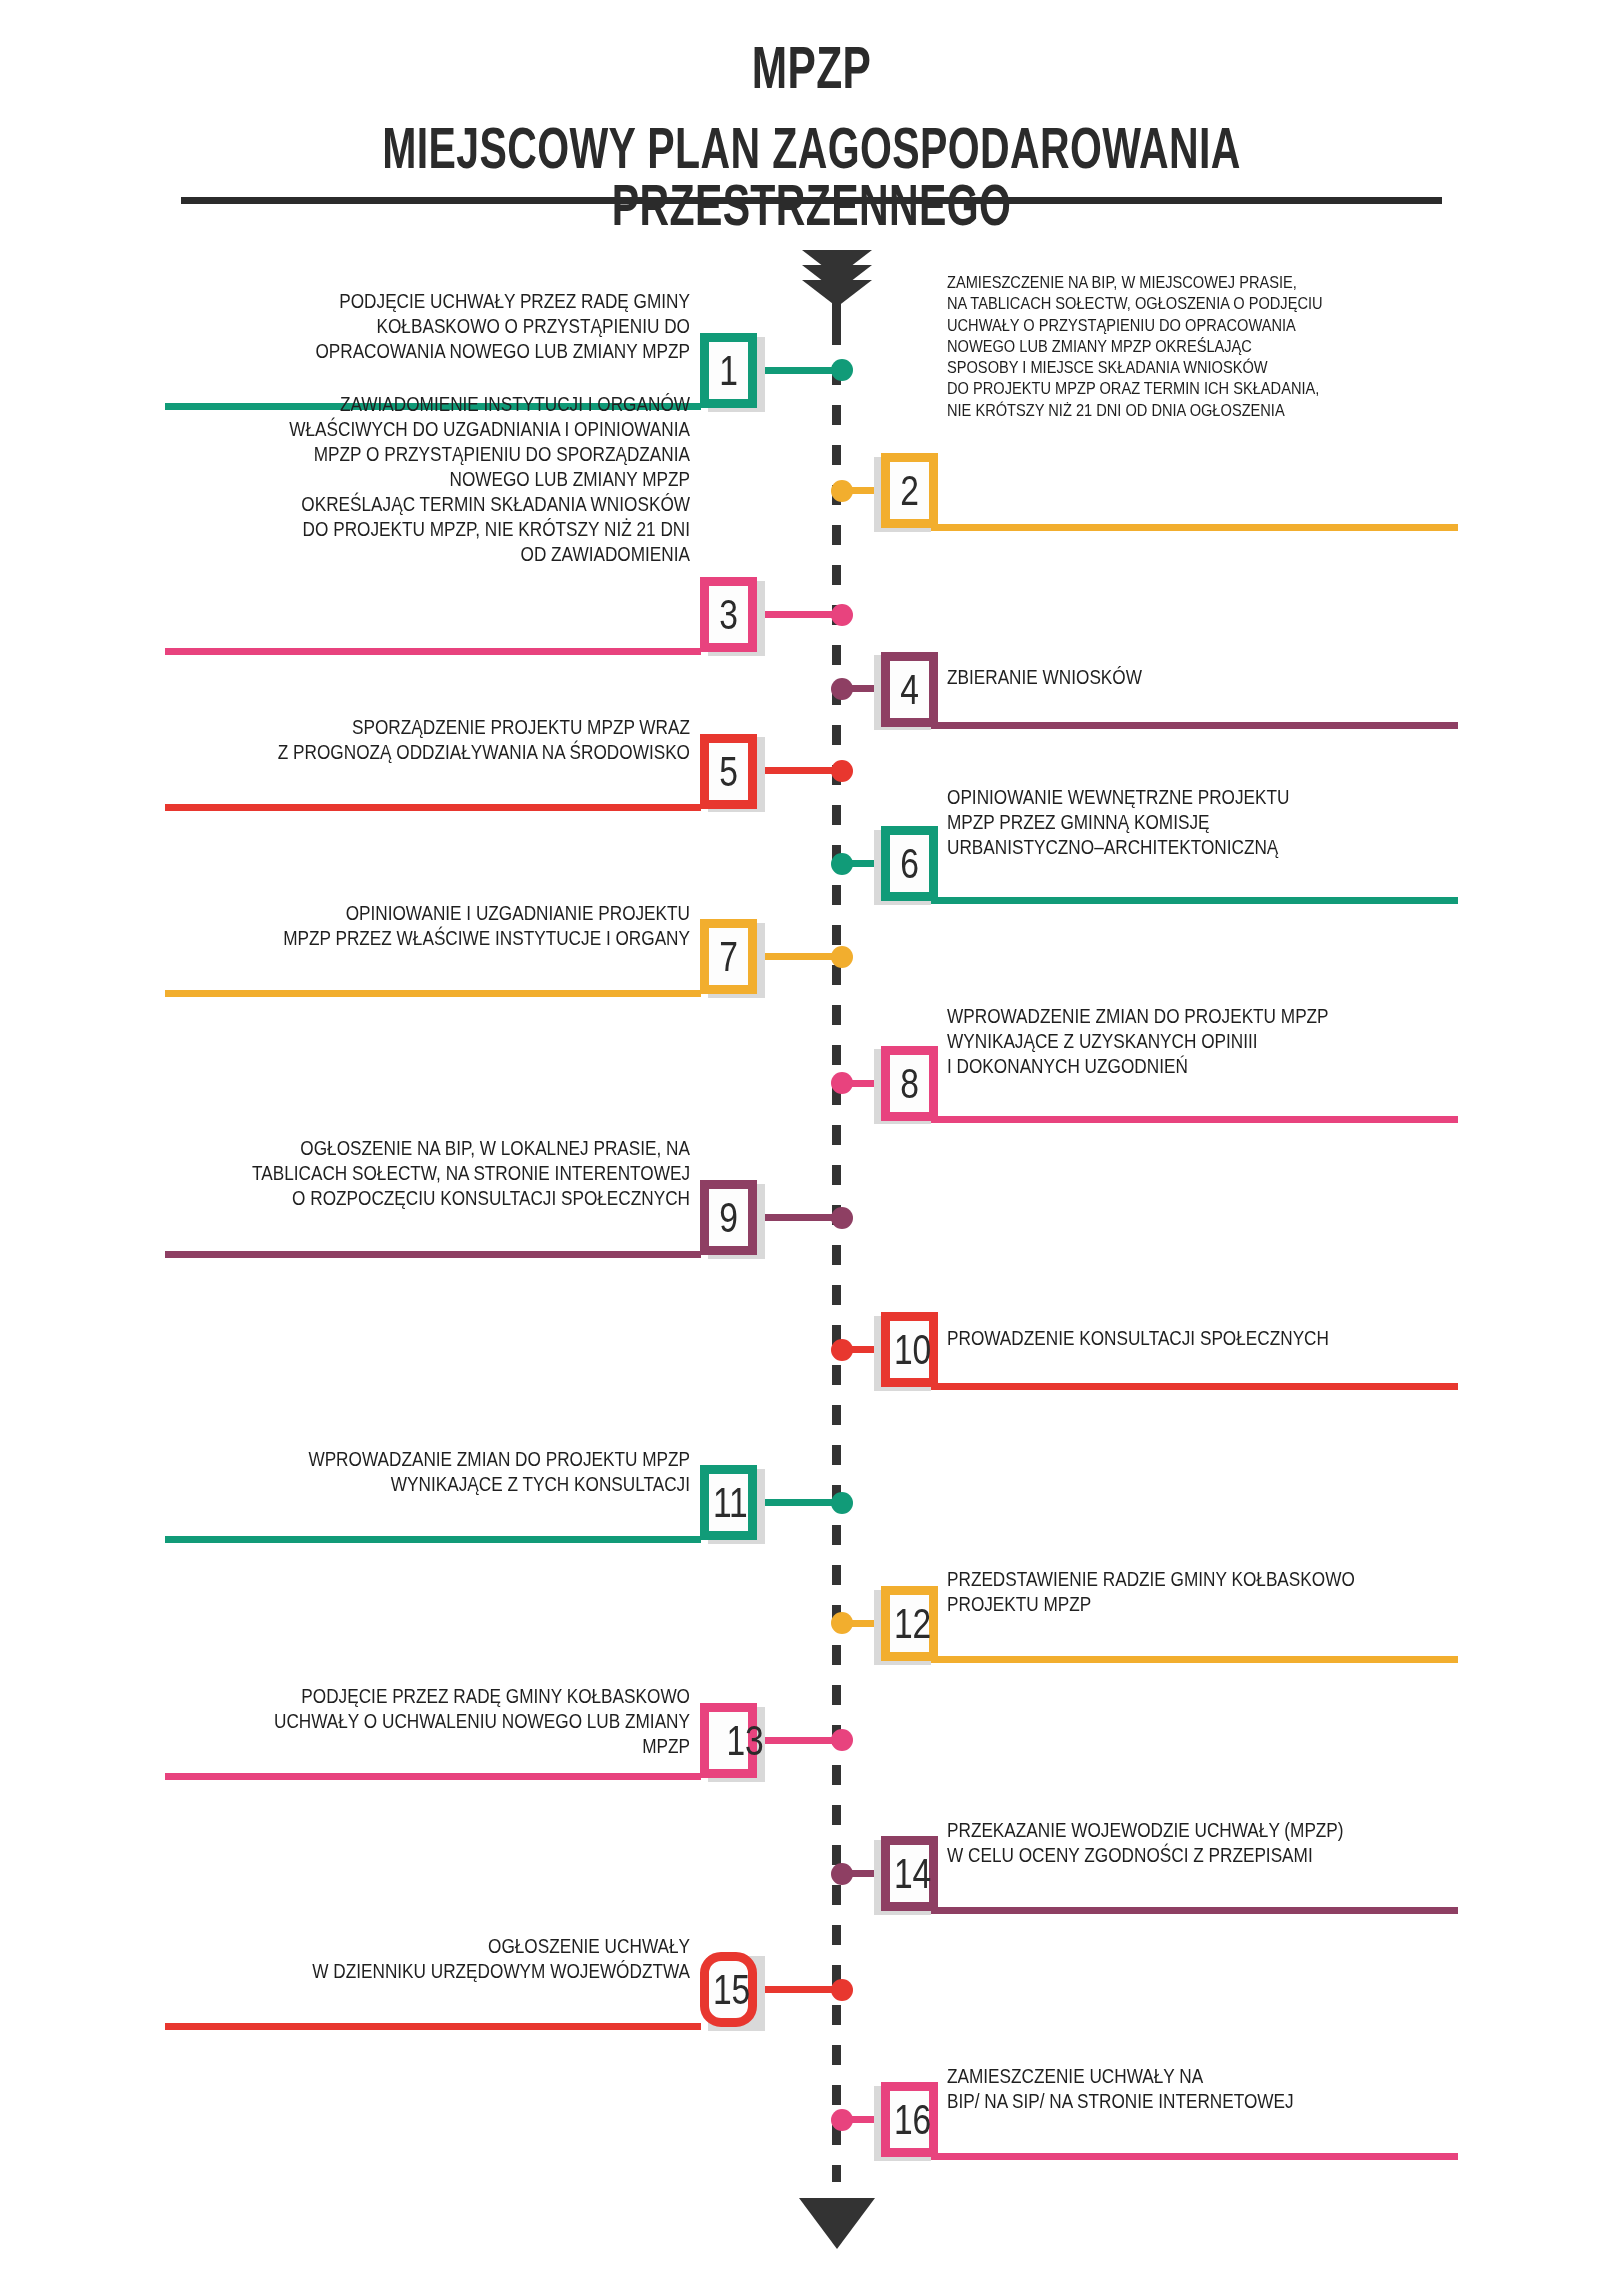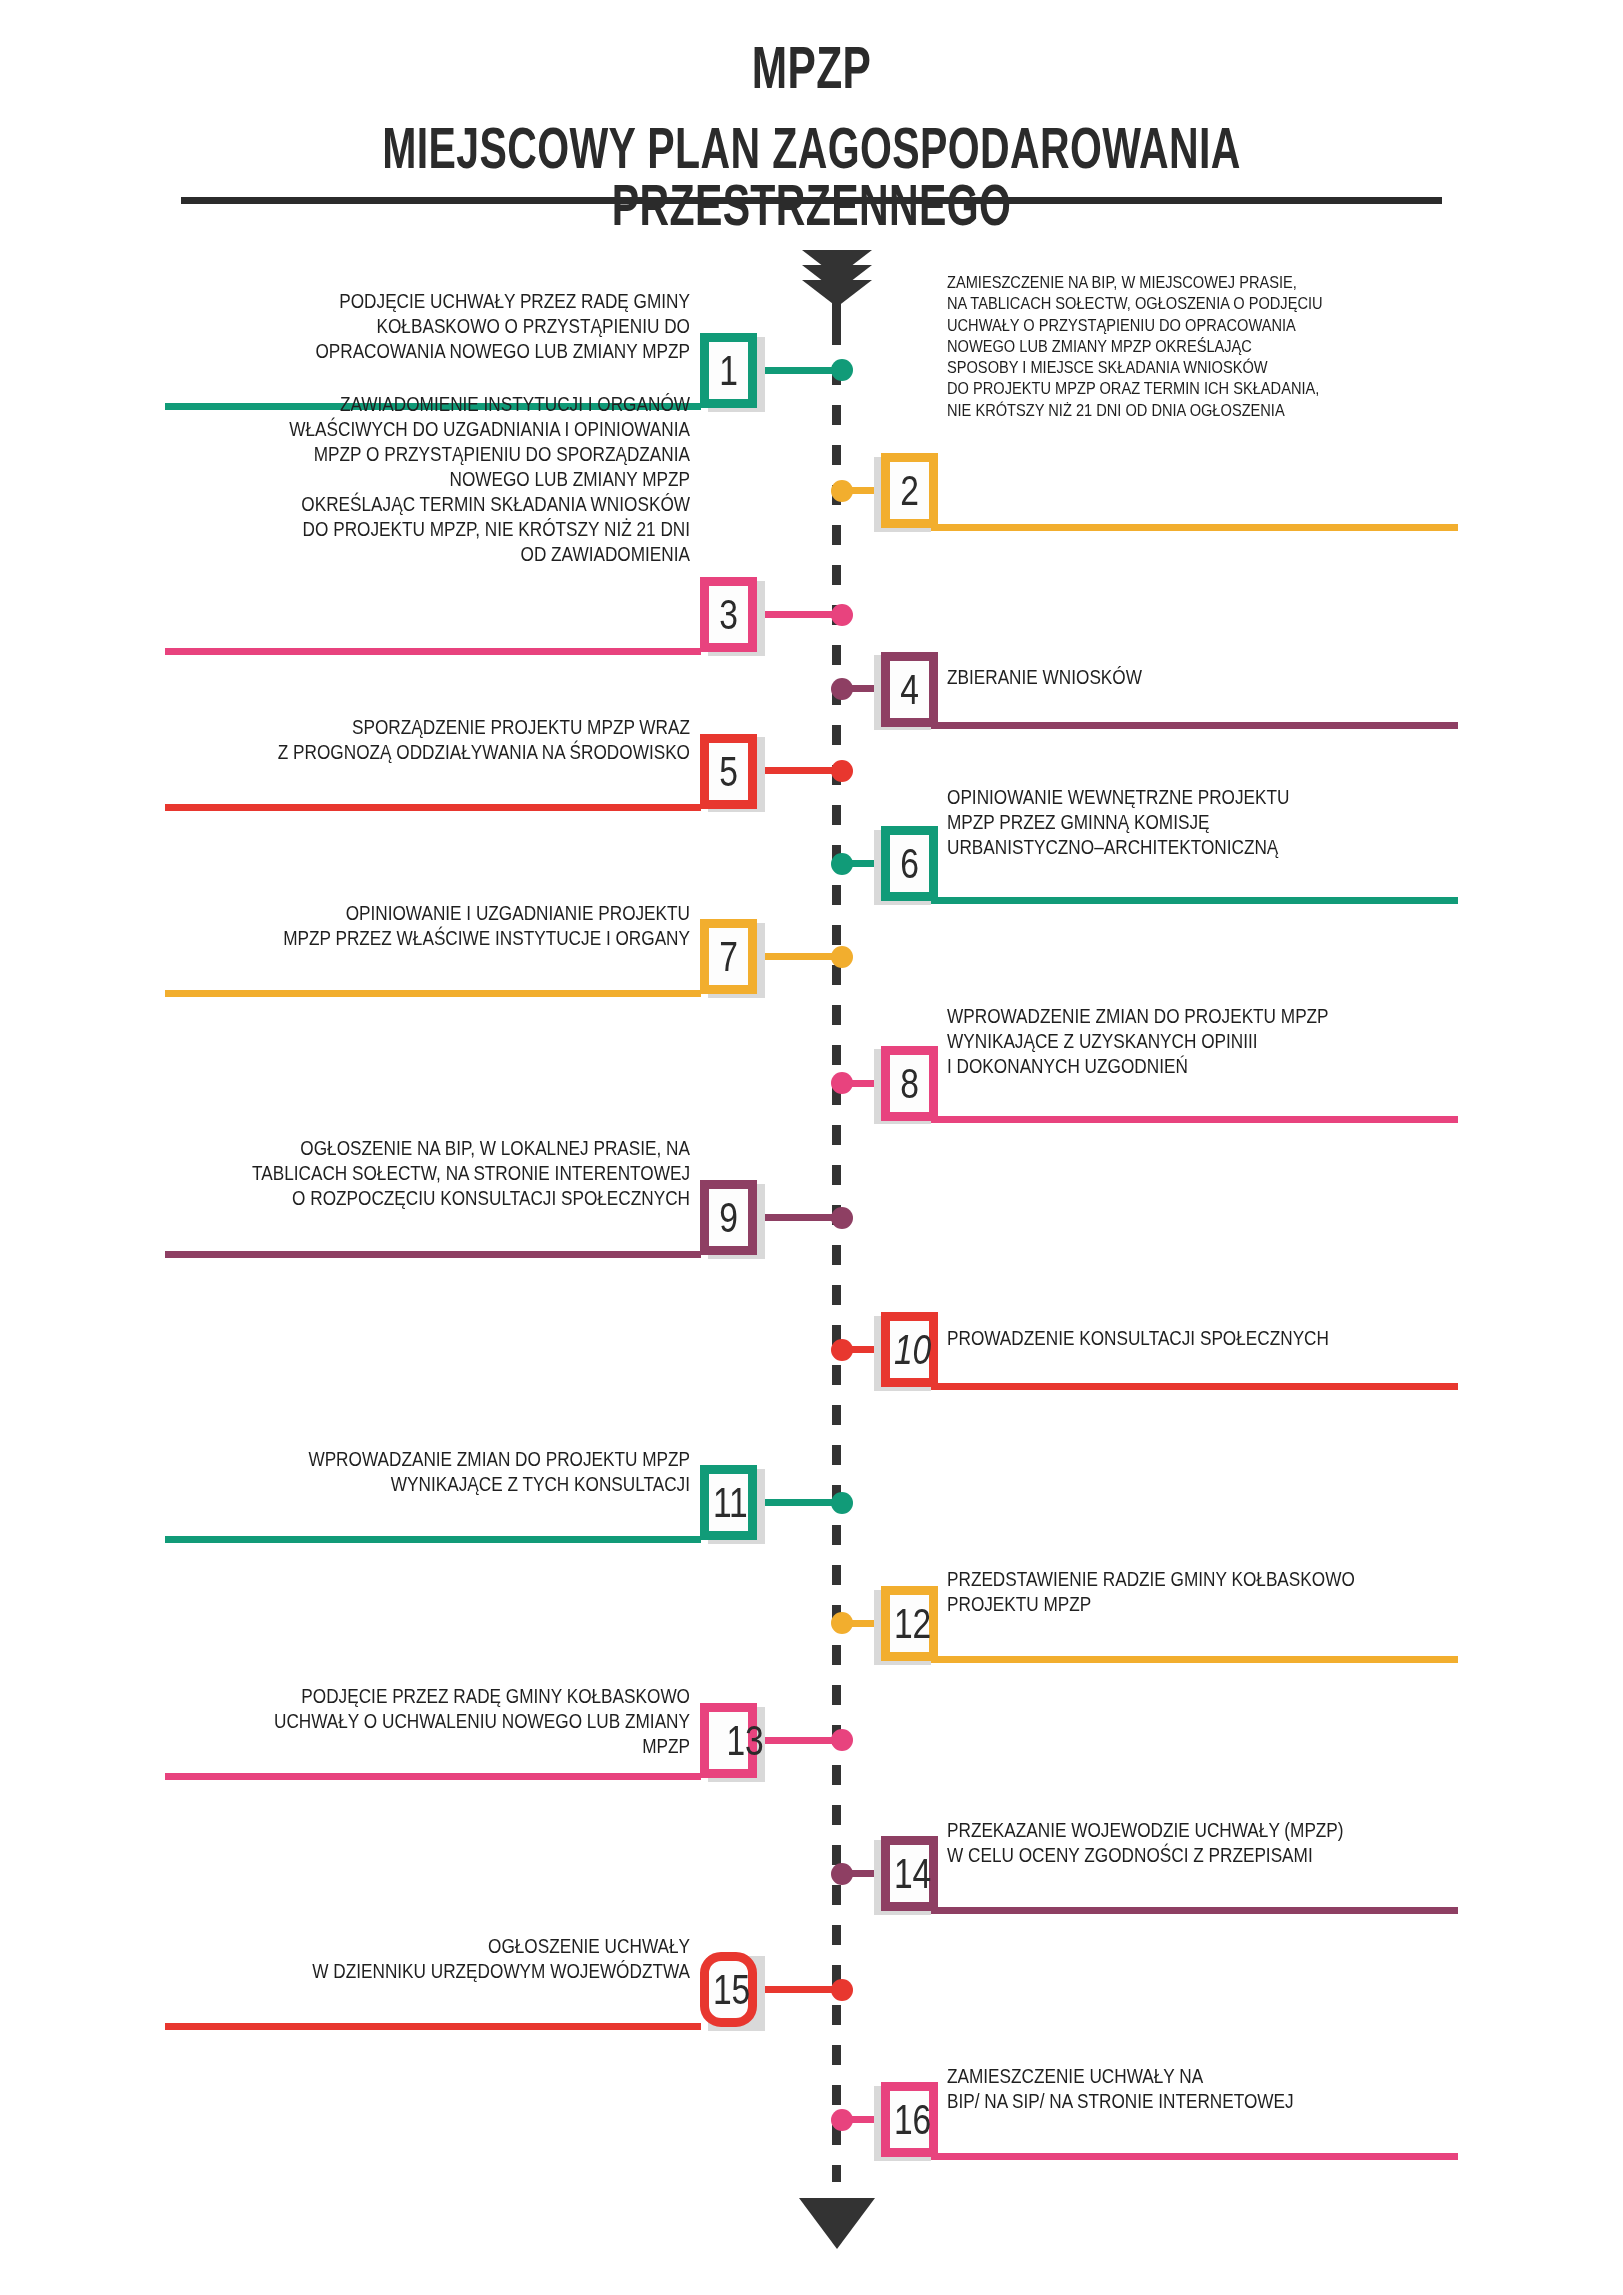--- a/index.html
+++ b/index.html
@@ -203,21 +203,21 @@
     <div class="badge" style="left: 700px; top: 1180px; position: absolute; border-color: rgb(142, 63, 99);">
       <span>9</span>
     </div>
     <div class="connector" style="background: rgb(142, 63, 99); top: 1214px; left: 757px; width: 85px;"></div>
     <div class="dot" style="background: rgb(142, 63, 99); left: 831px; top: 1207px;"></div>
     <div class="underbar" style="background: rgb(142, 63, 99); top: 1251px; left: 165px; width: 536px;"></div>
     <div class="label lt" style="right: 933px; left: 162px; top: 1136px;">OGŁOSZENIE NA BIP, W LOKALNEJ PRASIE, NA
 TABLICACH SOŁECTW, NA STRONIE INTERENTOWEJ
 O ROZPOCZĘCIU KONSULTACJI SPOŁECZNYCH</div>
     <div class="badge-shadow" style="left: 874px; top: 1316px; position: absolute;"></div>
-    <div class="badge" style="left: 881px; top: 1312px; position: absolute; border-color: rgb(232, 55, 47); font-style: italic;">
+    <div class="badge" style="left: 881px; top: 1312px; position: absolute; border-color: rgb(232, 55, 47);">
       <span>10</span>
     </div>
     <div class="connector" style="background: rgb(232, 55, 47); top: 1346px; left: 837px; width: 44px;"></div>
     <div class="dot" style="background: rgb(232, 55, 47); left: 831px; top: 1339px;"></div>
     <div class="underbar" style="background: rgb(232, 55, 47); top: 1383px; left: 881px; width: 577px;"></div>
     <div class="label rt" style="left: 947px; right: 153px; top: 1326px;">PROWADZENIE KONSULTACJI SPOŁECZNYCH</div>
     <div class="badge-shadow" style="left: 708px; top: 1469px; position: absolute;"></div>
     <div class="badge" style="left: 700px; top: 1465px; position: absolute; border-color: rgb(17, 155, 120);">
       <span>11</span>
     </div>

